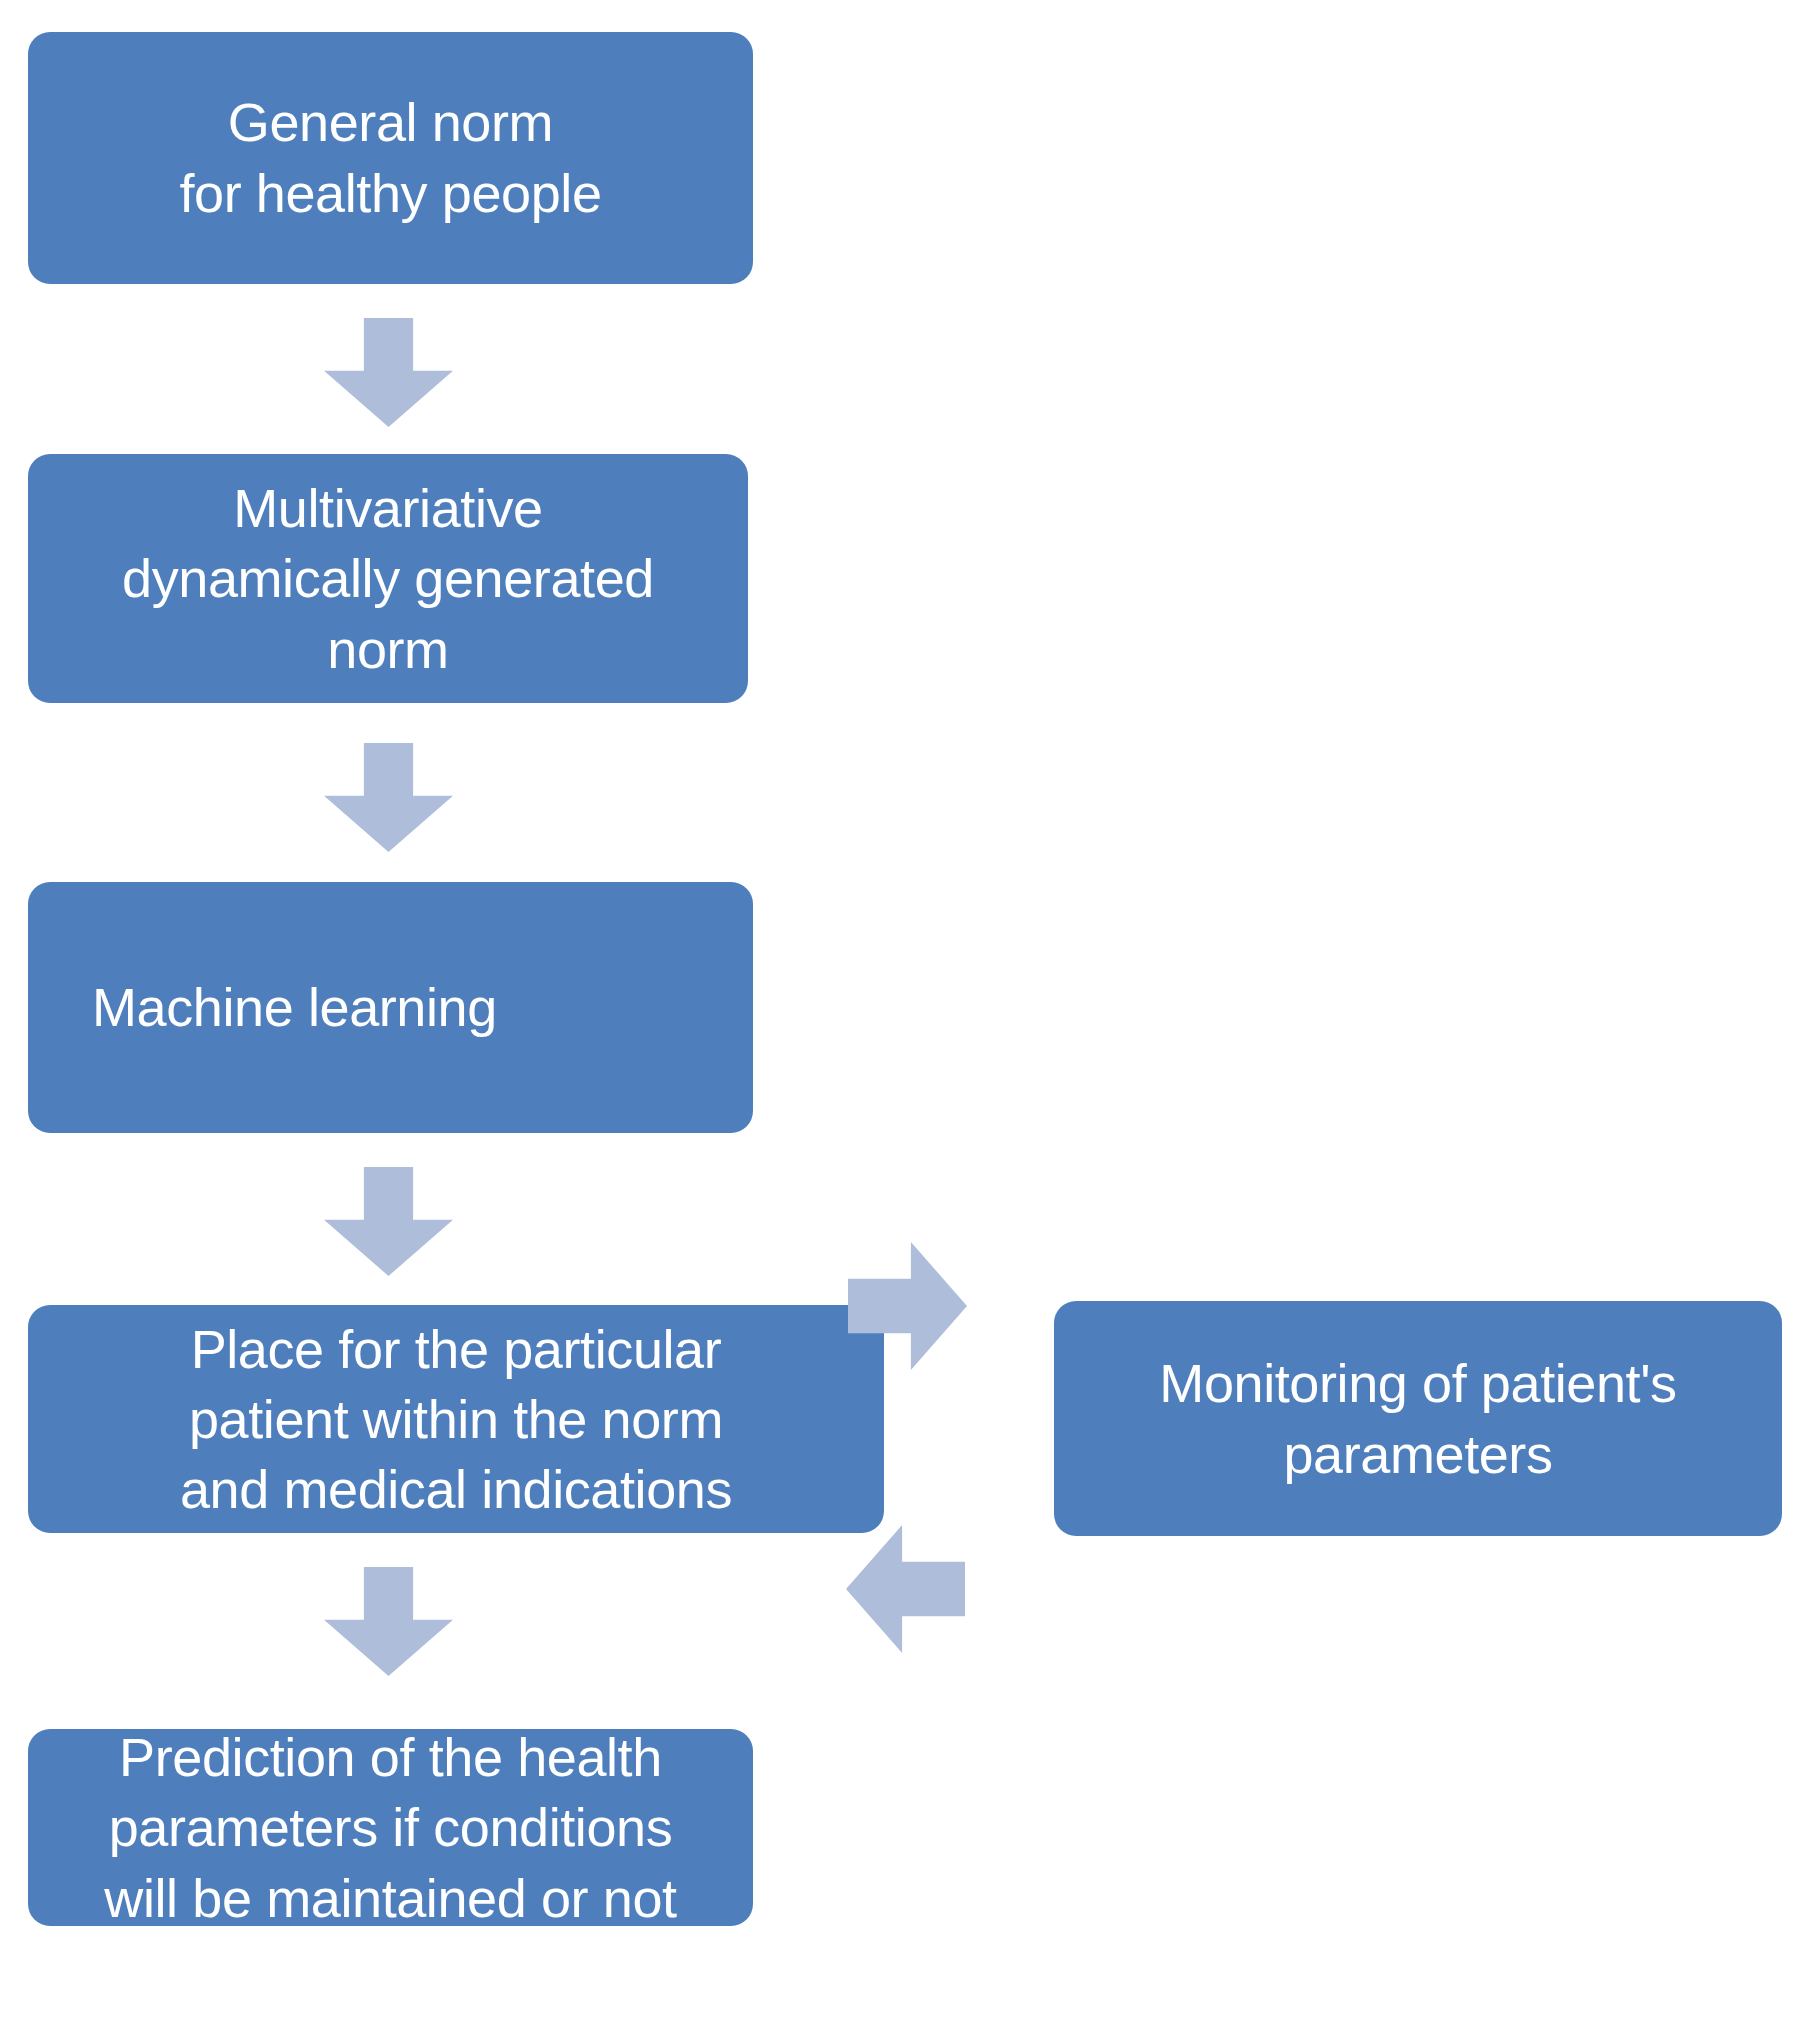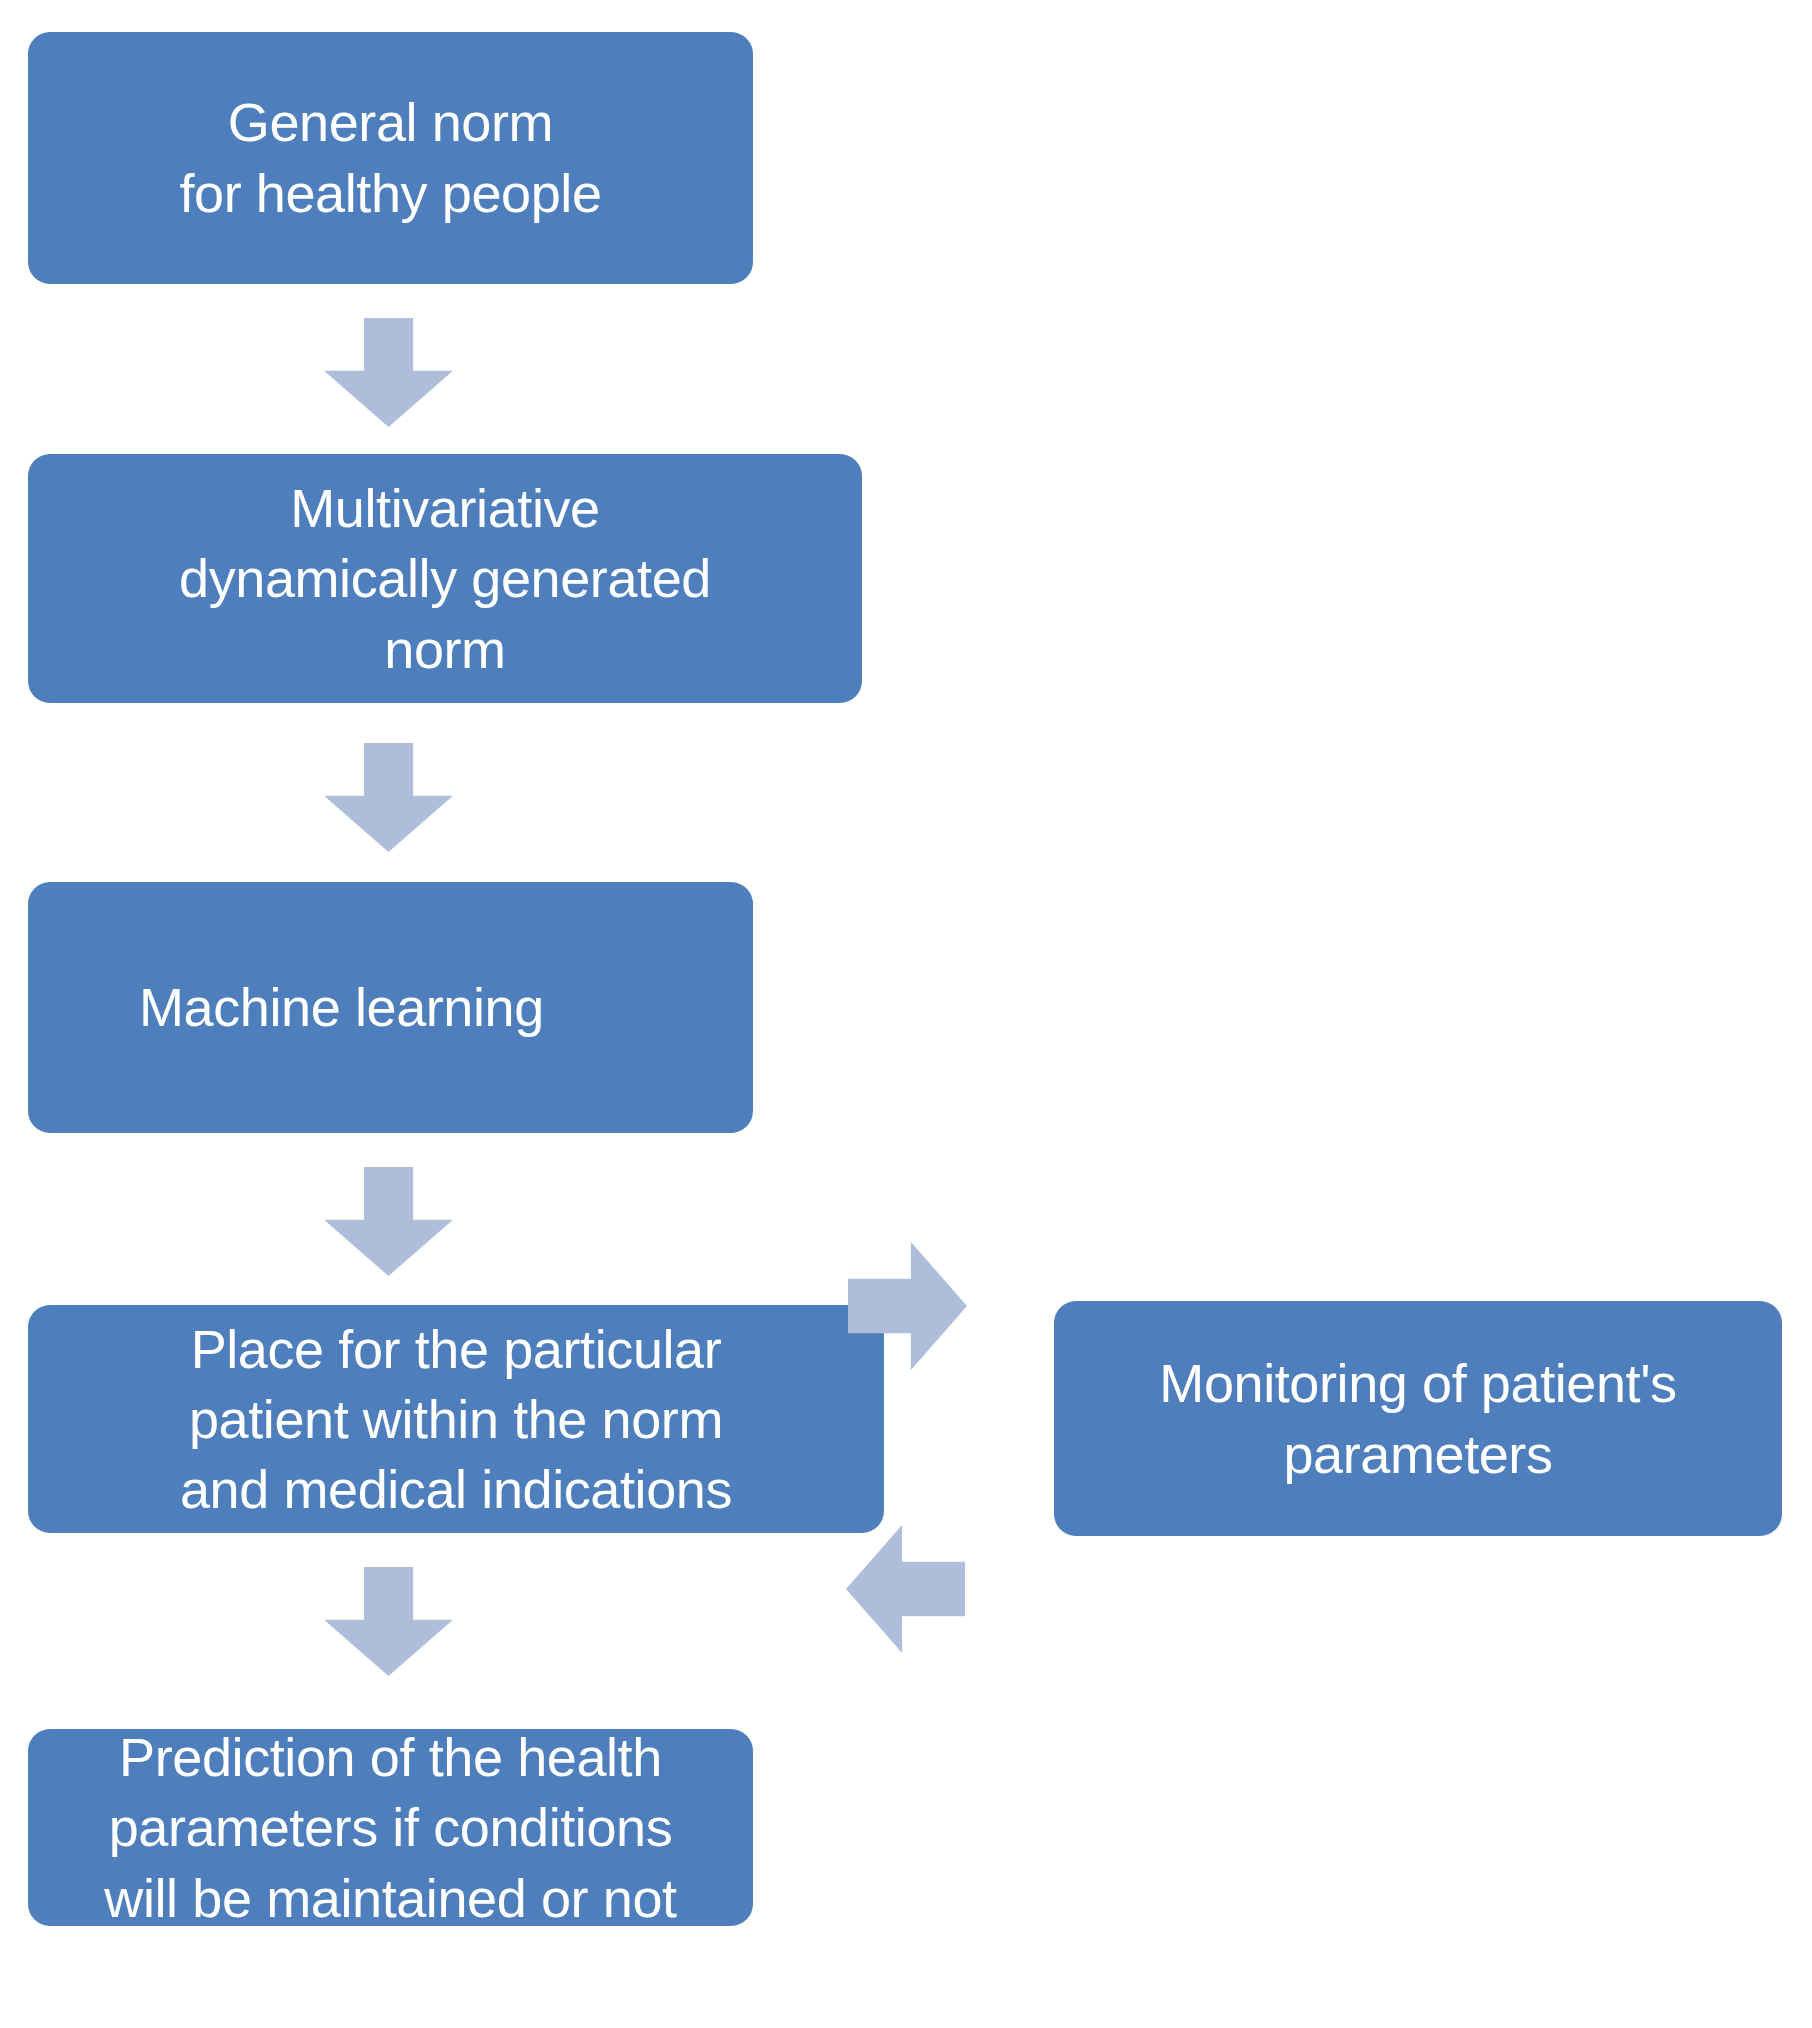--- a/index.html
+++ b/index.html
@@ -31,23 +31,23 @@
     letter-spacing: -0.4px;
     padding: 0 13.6px;
     white-space: pre-line;
   }
   .node.align-left {
     justify-content: flex-start;
     text-align: left;
   }
   
   #node-general-norm      { left: 28px;   top: 31.5px;   width: 725px; height: 252px; text-align: center; }
-  #node-multivariative    { left: 28px;   top: 454px;  width: 834px; height: 249px; }
+  #node-multivariative    { left: 28px;   top: 454px;  width: 720px; height: 249px; }
   #node-machine-learning  { left: 28px;   top: 882px; width: 725px; height: 251px;
-                            padding-left: 111px; }
+                            padding-left: 64px; }
   #node-place-for-patient { left: 28px;   top: 1305px; width: 856px; height: 228px; }
   #node-prediction        { left: 28px;   top: 1729px; width: 725px; height: 197px; }
   #node-monitoring        { left: 1054px; top: 1301px; width: 728px; height: 235px; }
 
   
   .arrow {
     position: absolute;
     display: block;
   }
   .arrow svg { display: block; width: 100%; height: 100%; }

